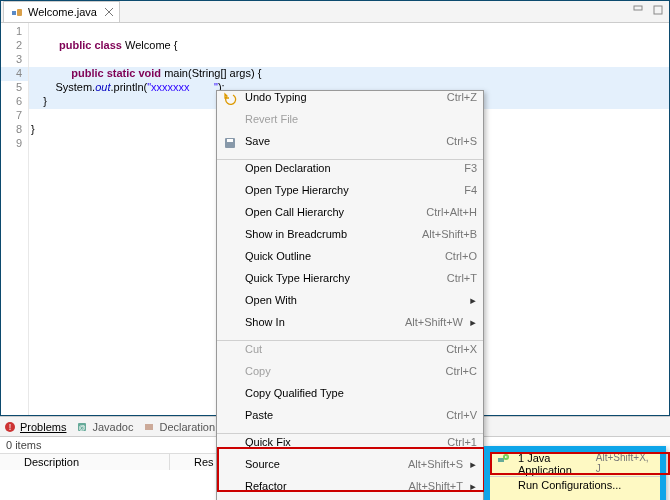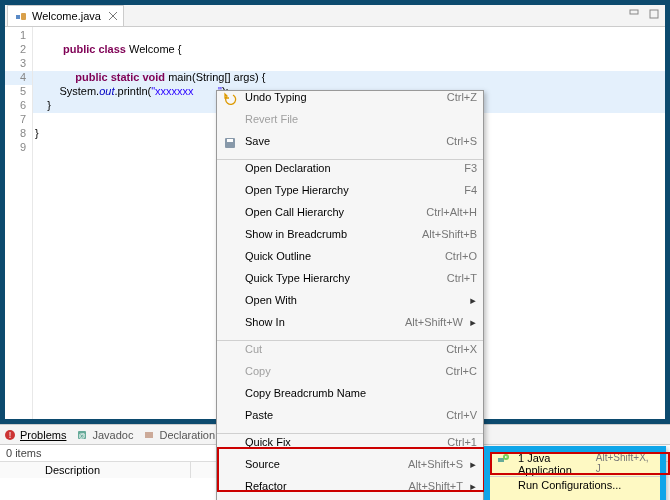--- a/index.html
+++ b/index.html
@@ -1,18 +1,18 @@
 <!DOCTYPE html>
 <html><head>
   <meta charset="utf-8">
   <style>
     * { margin: 0; padding: 0; box-sizing: border-box; font-family: "Segoe UI", Tahoma, sans-serif; }
     body { width: 670px; height: 500px; background: #fff; overflow: hidden; font-size: 11px; position: relative; }
     
-    .editor-container { background: #fff; border: 5px solid #0c4a6e; }
+    .editor-container { background: #fff; border: 1px solid #0c4a6e; }
     .tab-bar { display: flex; align-items: center; background: #f4f4f4; border-bottom: 1px solid #ccc; height: 22px; padding-left: 2px; position: relative; }
     .tab { display: flex; align-items: center; background: #fff; border: 1px solid #ccc; border-bottom: none; padding: 2px 6px; font-size: 11px; gap: 4px; height: 21px; }
     .j-icon { width: 14px; height: 14px; display: inline-flex; align-items: center; justify-content: center; }
     .x-icon { width: 8px; height: 8px; font-size: 9px; color: #666; margin-left: 4px; }
     .win-controls { position: absolute; right: 4px; top: 2px; display: flex; gap: 6px; }
     .win-btn { width: 14px; height: 14px; display: flex; align-items: center; justify-content: center; color: #666; }
     
     .code-area { display: flex; height: 392px; background: #fff; }
     .gutter { width: 28px; background: #fff; border-right: 1px solid #e8e8e8; text-align: right; color: #888; font-family: Consolas, monospace; font-size: 11px; padding-top: 2px; }
     .gutter div { height: 14px; padding-right: 6px; }
@@ -23,21 +23,21 @@
     .kw { color: #7f0055; font-weight: bold; margin-left: 28px; }
     .fld { color: #0000c0; font-style: italic; margin-top: 24px; }
     .str { color: #2a00ff; }
     
     .bottom-panel { border-top: 1px solid #ccc; background: #fff; height: 63px; }
     .bottom-tabs { display: flex; align-items: center; background: #f4f4f4; height: 20px; border-bottom: 1px solid #ccc; padding-left: 4px; gap: 10px; font-size: 11px; }
     .btab { display: flex; align-items: center; gap: 4px; color: #555; }
     .btab.active { color: #000; text-decoration: underline; }
     .count-row { padding: 2px 6px; color: #444; }
     .headers { display: flex; border-top: 1px solid #ddd; background: #fafafa; }
-    .hcell { border-right: 1px solid #ddd; padding: 2px 24px; font-size: 11px; margin-left: 21px; }
+    .hcell { border-right: 1px solid #ddd; padding: 2px 24px; font-size: 11px; }
     
     .context-menu { position: absolute; top: 90px; left: 216px; width: 268px; background: #f6f6f6; border: 1px solid #999; box-shadow: 2px 2px 5px rgba(0,0,0,0.25); font-size: 11px; z-index: 10; }
     .mrow { display: flex; align-items: flex-start; height: 22px; padding: 0 6px 0 28px; position: relative; color: #000; }
     .mrow.disabled { color: #a0a0a0; }
     .mrow.sep { height: 0; border-top: 1px solid #d0d0d0; margin: 2px 0; padding: 0; }
     .mrow .label { flex: 1; }
     .mrow .shortcut { color: #777; margin-left: 24px; }
     .mrow .arrow { width: 8px; text-align: center; color: #333; margin-left: 6px; }
     .mrow .micon { position: absolute; left: 5px; width: 16px; height: 16px; display: flex; align-items: center; justify-content: center; }
     .red-box1 { position: absolute; top: 356px; left: 0; width: 268px; height: 45px; border: 2px solid #c00; pointer-events: none; }
@@ -207,21 +207,21 @@
   <div class="mrow sep"></div>
   <div class="mrow disabled">
       <span class="label">Cut</span>
       <span class="shortcut">Ctrl+X</span>
     </div>
   <div class="mrow disabled">
       <span class="label">Copy</span>
       <span class="shortcut">Ctrl+C</span>
     </div>
   <div class="mrow">
-      <span class="label">Copy Breadcrumb Name</span>
+      <span class="label">Copy Qualified Type</span>
     </div>
   <div class="mrow">
       <span class="label">Paste</span>
       <span class="shortcut">Ctrl+V</span>
     </div>
   <div class="mrow sep"></div>
   <div class="mrow">
       <span class="label">Quick Fix</span>
       <span class="shortcut">Ctrl+1</span>
     </div>

